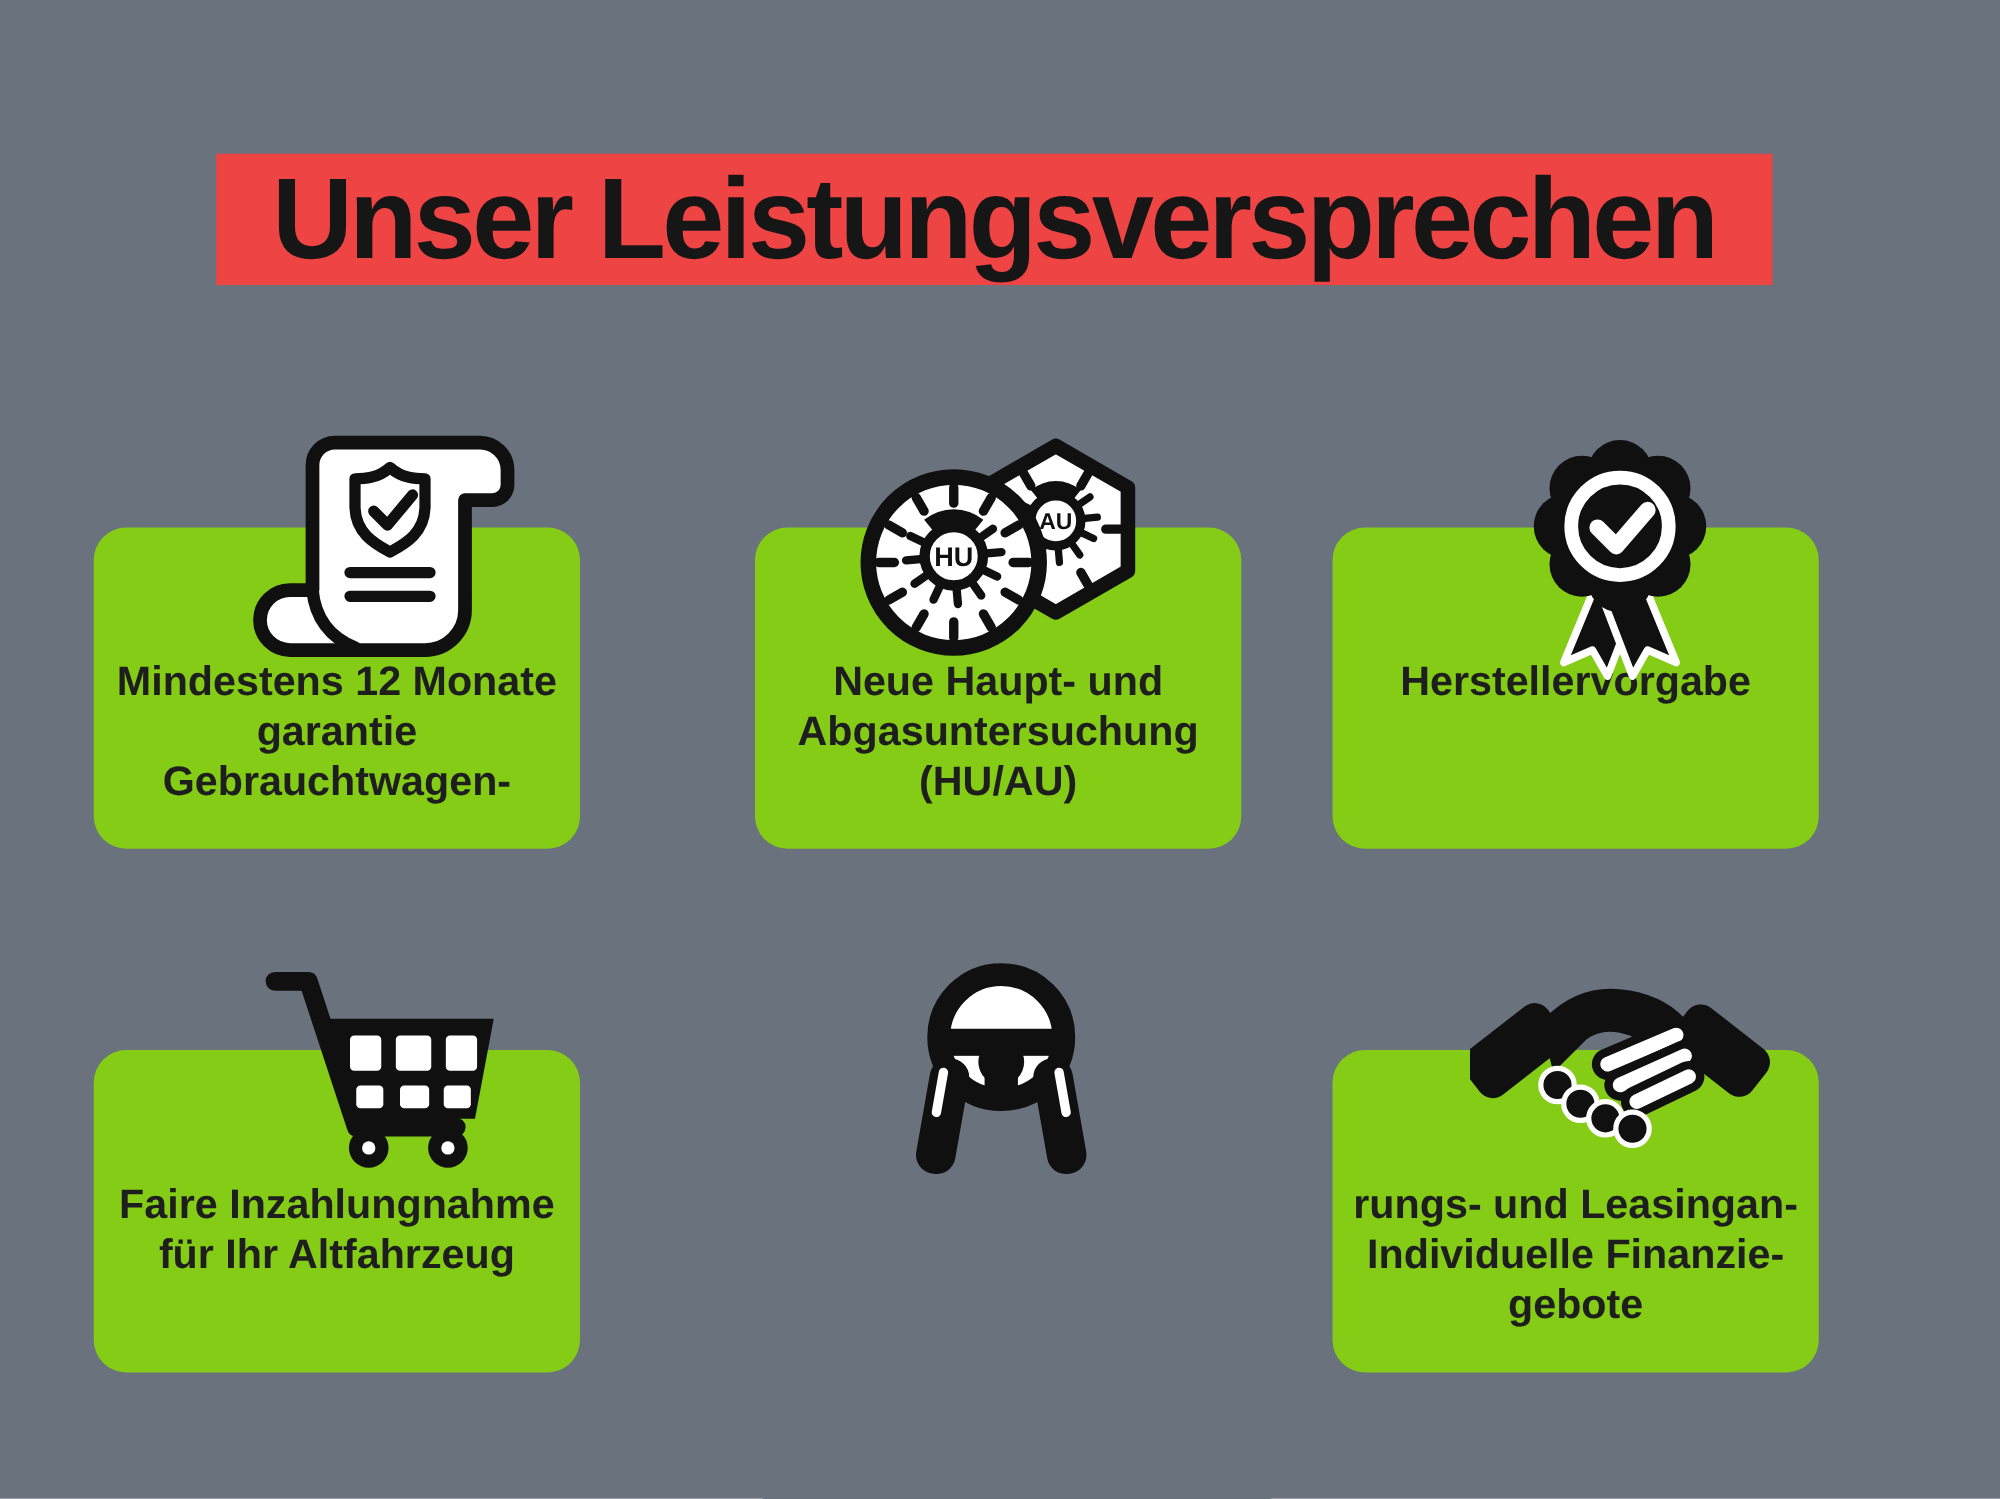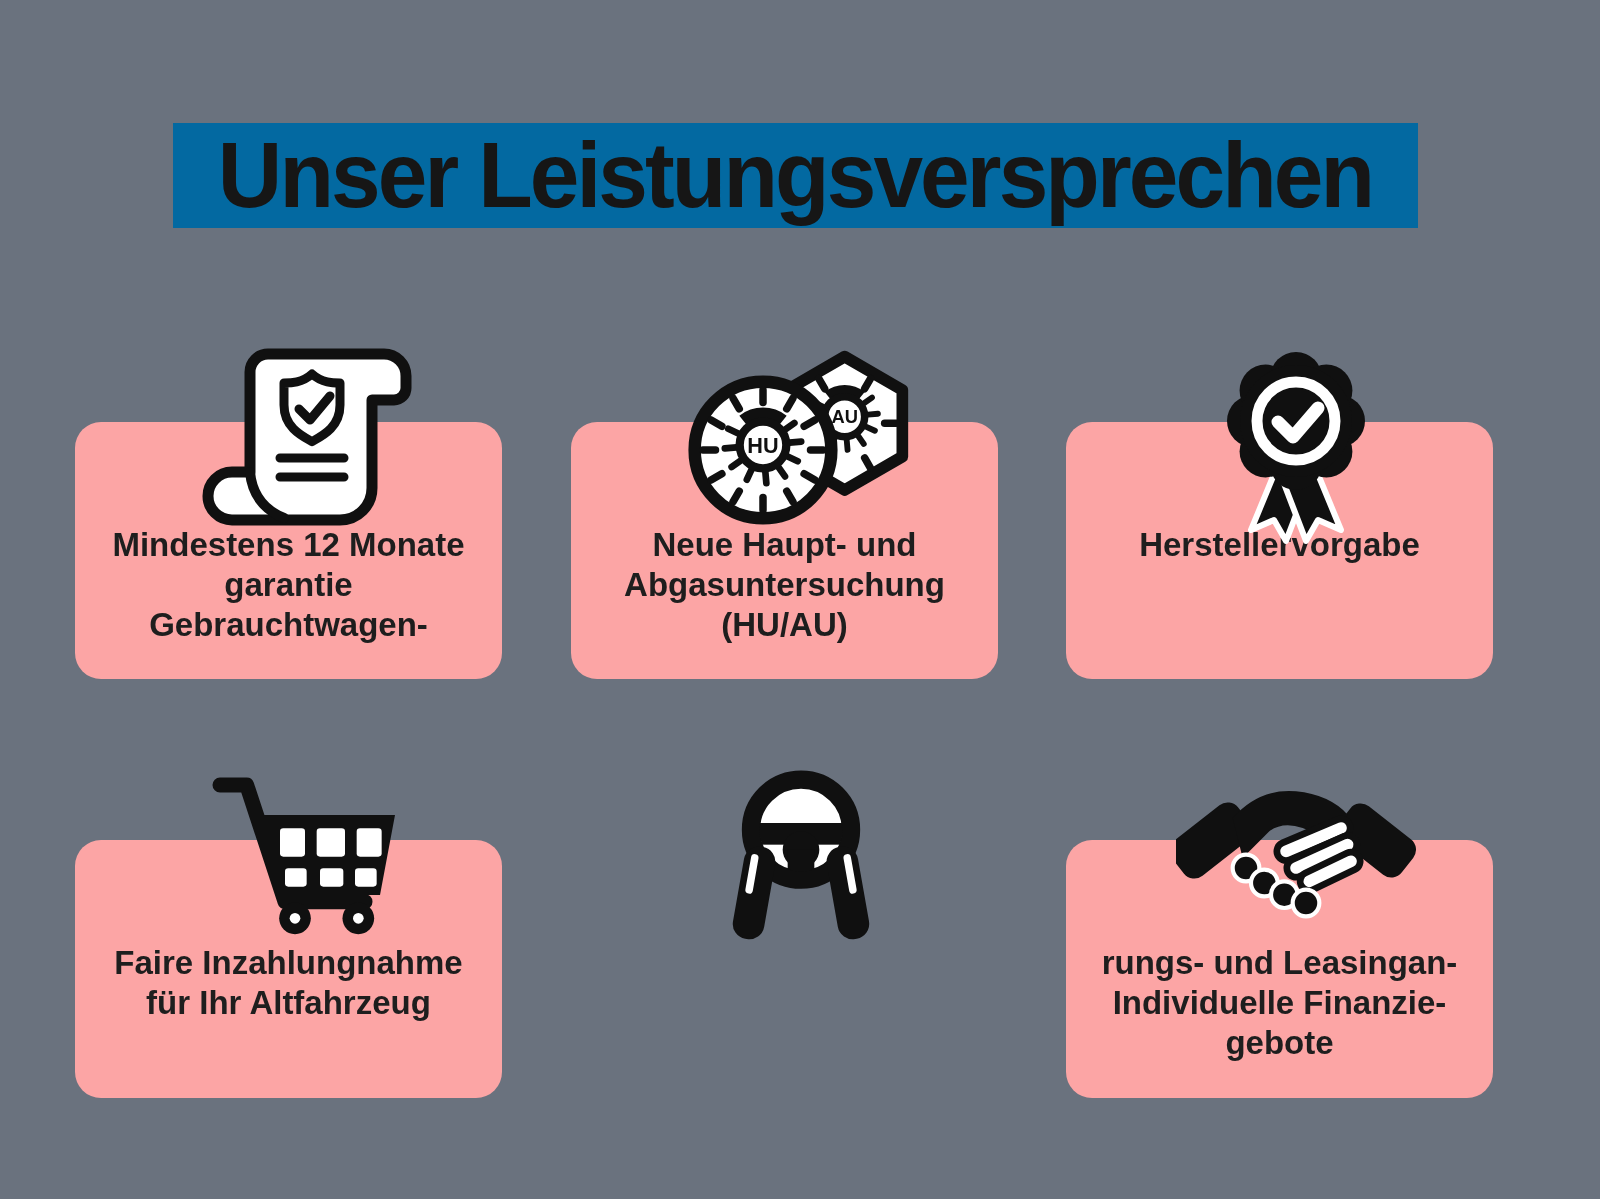--- a/index.html
+++ b/index.html
@@ -3,32 +3,32 @@
 <meta charset="utf-8">
 <style>
   html,body{margin:0;padding:0;}
   .stage{
     position:relative;width:1600px;height:1199px;overflow:hidden;
     background:#6a727e;
     font-family:"Liberation Sans",sans-serif;
   }
   .banner{
     position:absolute;left:173px;top:123px;width:1245px;height:105px;
-    background:#0369a1;display:flex;align-items:center;justify-content:center;
+    background:#ef4444;display:flex;align-items:center;justify-content:center;
   }
   .banner h1{
     margin:0;font-size:92px;font-weight:700;letter-spacing:-3px;color:#161616;
     white-space:nowrap;transform:scaleX(0.97);
   }
   .card{
-    position:absolute;width:427px;background:#fca5a5;border-radius:26px;
+    position:absolute;width:389px;background:#84cc16;border-radius:26px;
   }
   .row1{top:422px;height:257px;}
   .row2{top:840px;height:258px;}
-  .c1{left:75px;} .c2{left:571px;} .c3{left:1066px;}
+  .c1{left:75px;} .c2{left:604px;} .c3{left:1066px;}
   .card-text{
     position:absolute;top:103px;left:10px;right:10px;text-align:center;
     font-size:33px;line-height:40px;font-weight:700;color:#1e1e1e;
   }
   .icon{position:absolute;line-height:0;text-decoration:underline;}
   .icon svg{display:block;}
   .ic-scroll{left:190px;top:344px;}
   .ic-huau{left:683px;top:350px;}
   .ic-seal{left:1211px;top:347px;}
   .ic-cart{left:205px;top:770px;}

